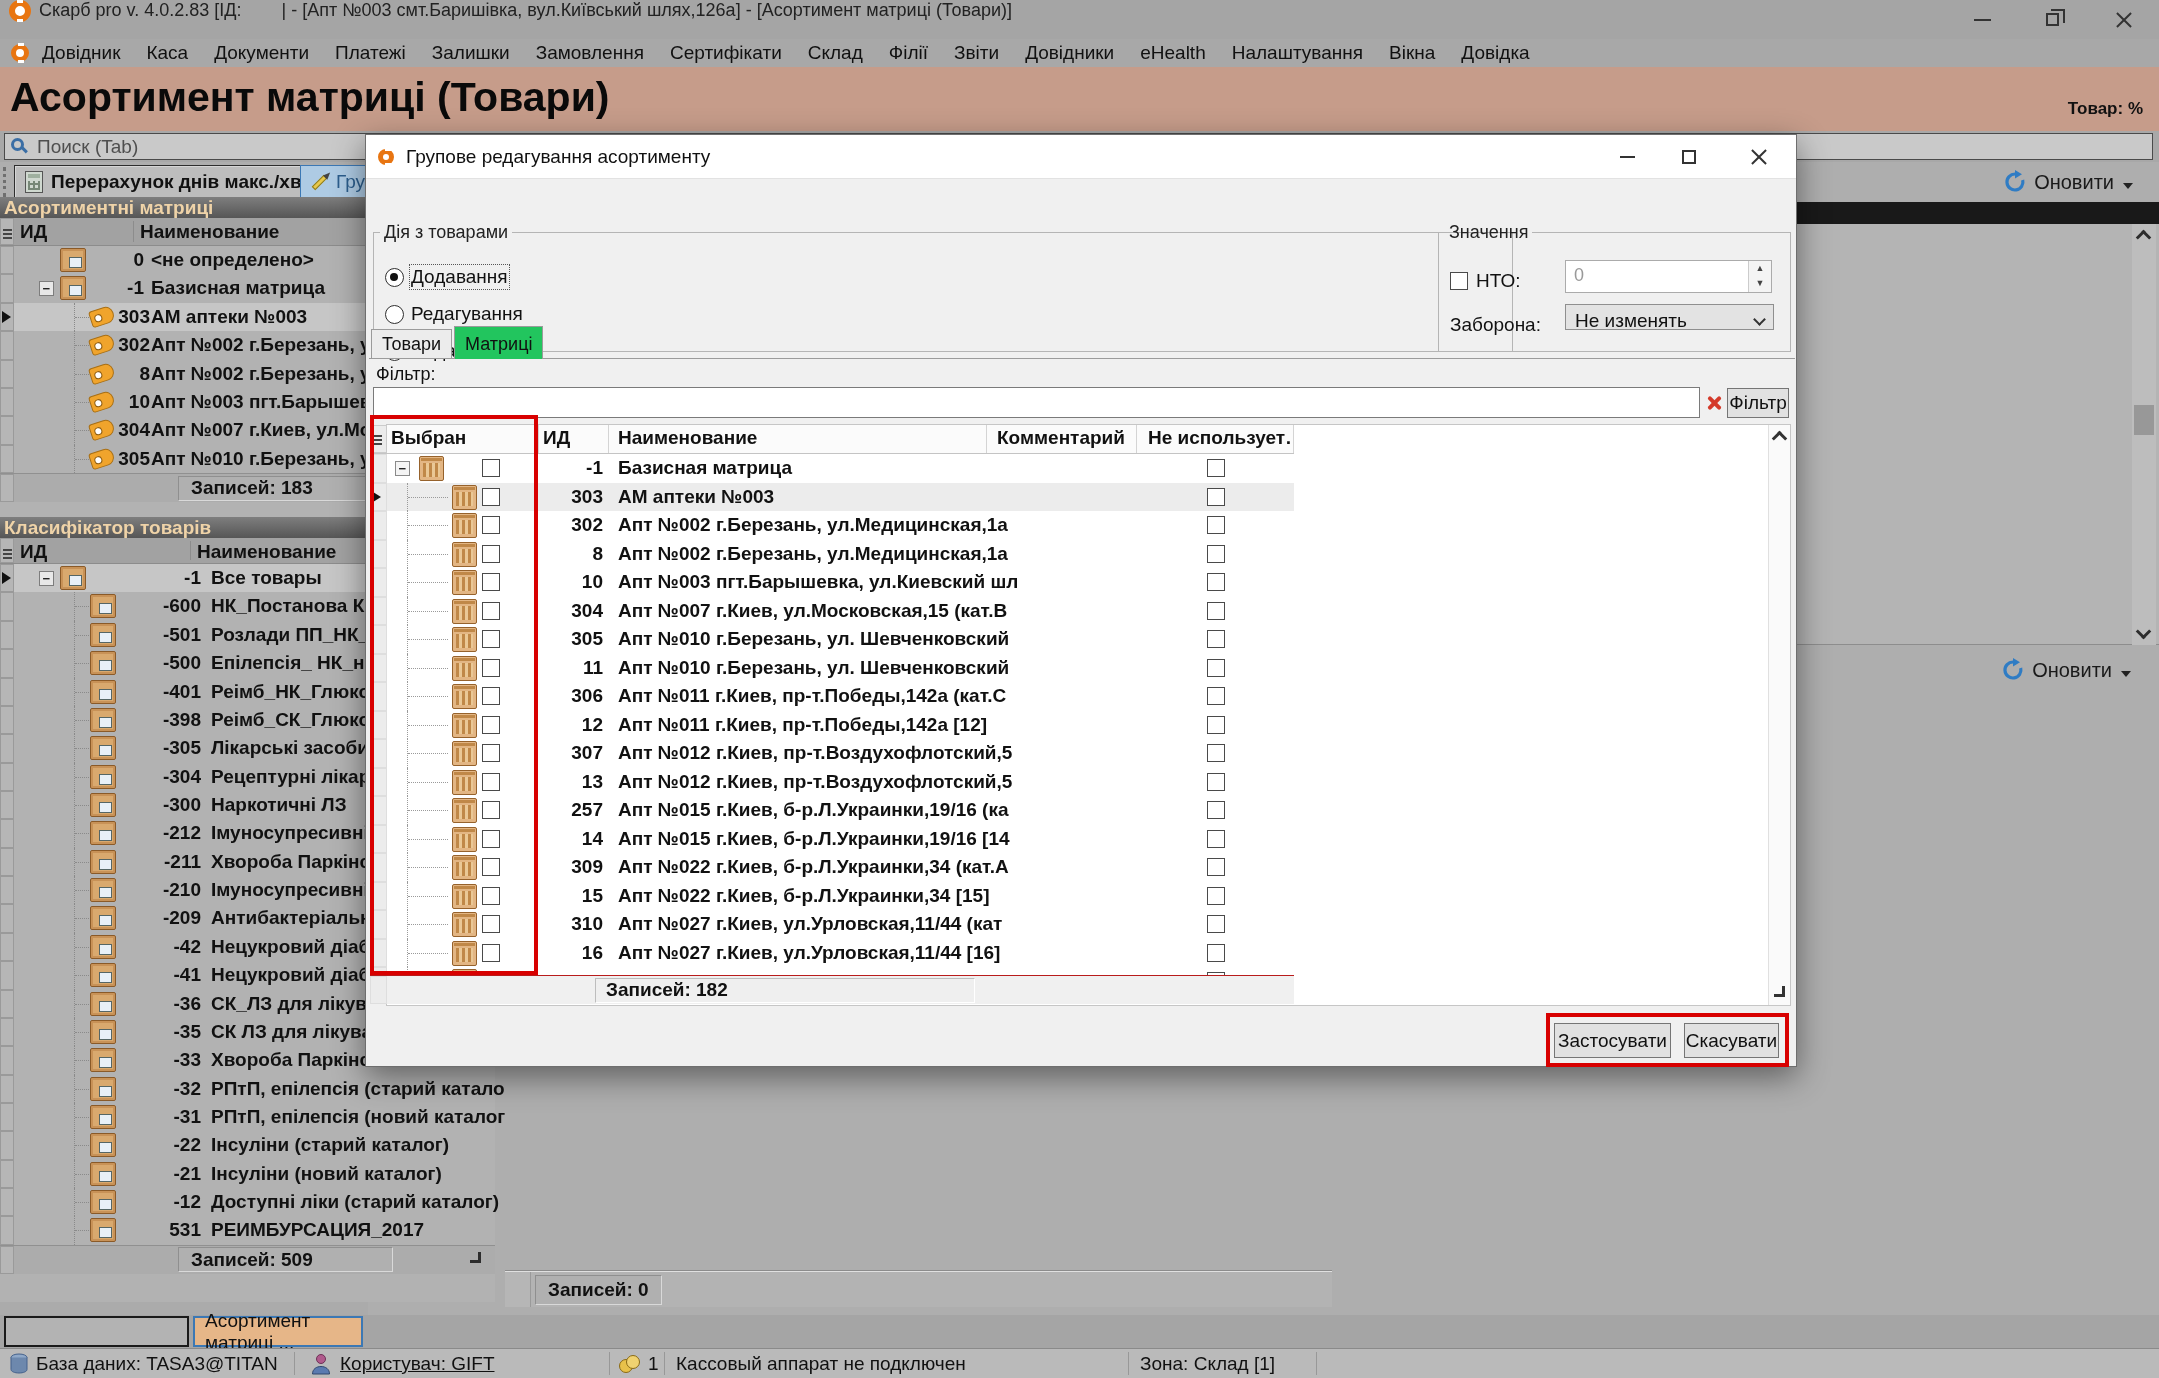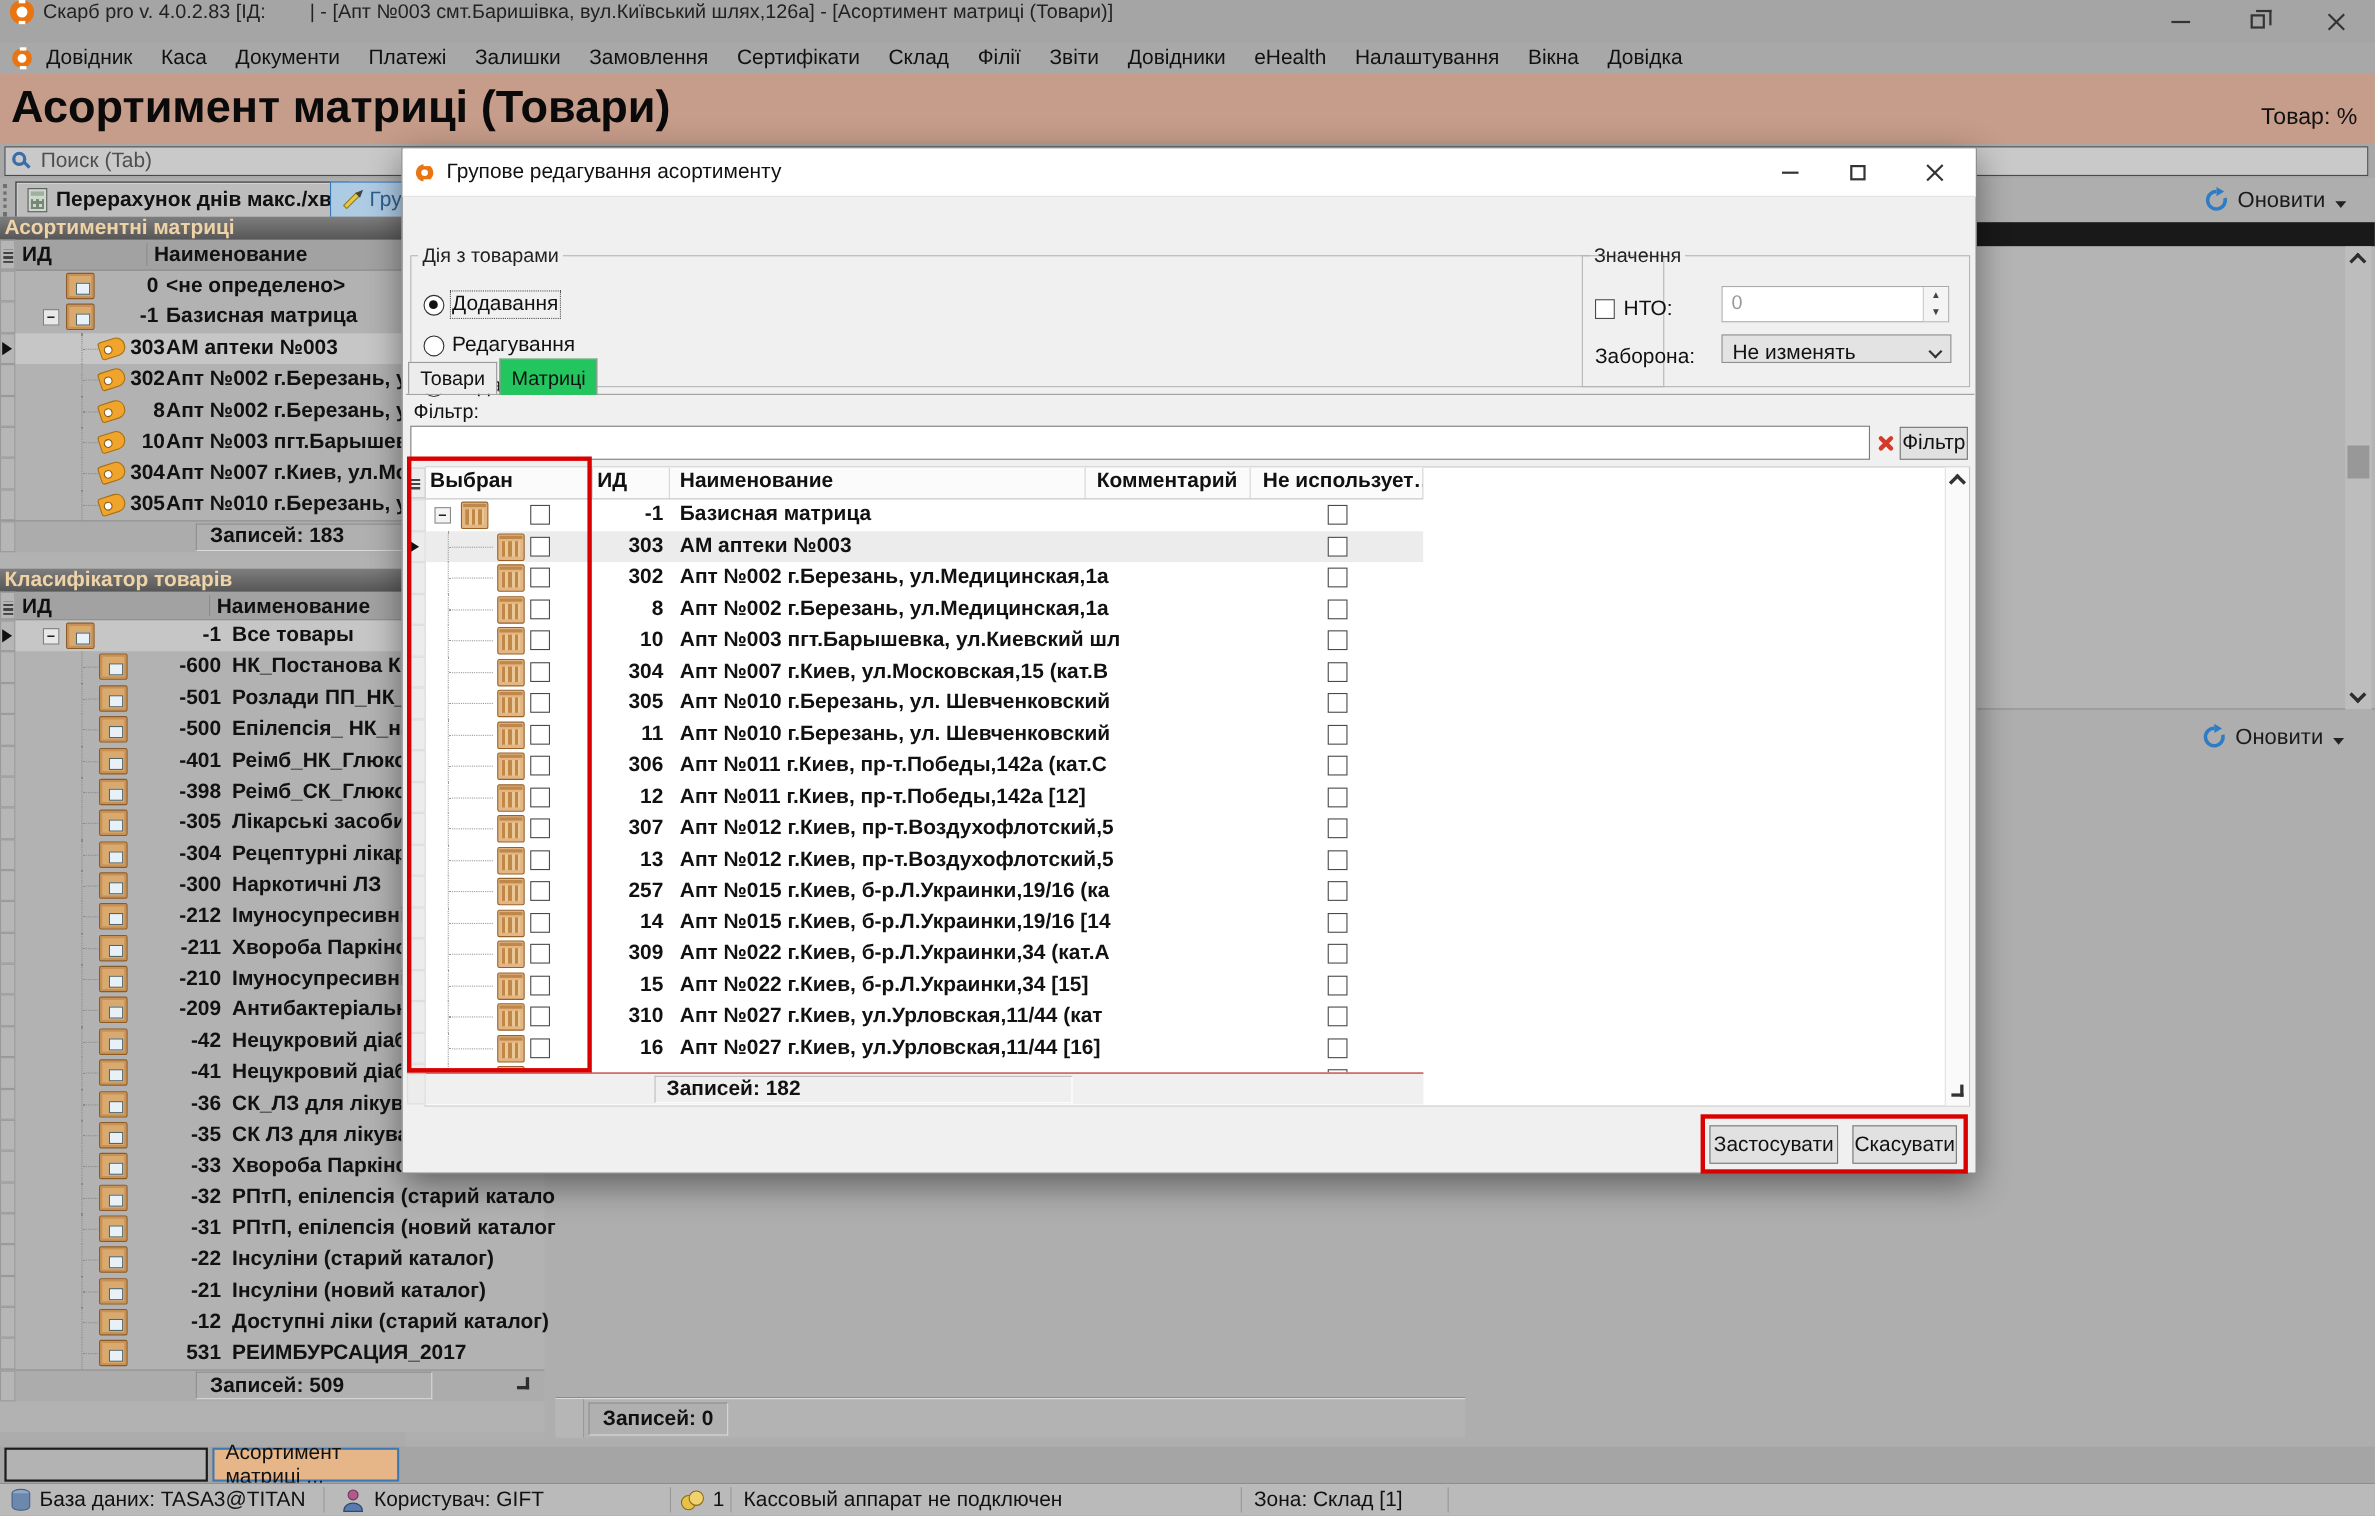--- a/index.html
+++ b/index.html
@@ -27,21 +27,21 @@
 .mdi-ctl .x-ic::before,.mdi-ctl .x-ic::after{width:13px;top:5px;}
 
 
 .menubar{position:absolute;left:0;top:39px;width:2159px;height:28px;background:#a8a8a8;display:flex;align-items:center;}
 .menubar .logo{width:18px;height:18px;border-width:5px;margin-left:11px;}
 .menu-item{font-size:19px;padding:0 13px;color:#111;}
 
 
 .pagehdr{position:absolute;left:0;top:67px;width:2159px;height:64px;background:#c69c8a;}
 .pagehdr .ptitle{position:absolute;left:10px;top:7px;font-size:41px;font-weight:bold;color:#0a0a0a;}
-.pagehdr .pright{position:absolute;right:16px;bottom:12px;font-size:21px;font-weight:normal;}
+.pagehdr .pright{position:absolute;right:16px;bottom:12px;font-size:17px;font-weight:bold;}
 
 
 .searchrow{position:absolute;left:0;top:131px;width:2159px;height:31px;background:#a8a8a8;}
 .searchrow input{position:absolute;left:4px;top:2px;width:2149px;height:27px;background:#c9c9c9;border:1px solid #4a4a4a;font-size:19px;padding-left:32px;color:#333;}
 .searchrow input::placeholder{color:#4f4f4f;opacity:1;}
 .icon-mag{position:absolute;left:11px;top:7px;width:13px;height:13px;border:3px solid #3a6ea5;border-radius:50%;}
 .icon-mag::after{content:"";position:absolute;width:8px;height:3px;background:#3a6ea5;right:-7px;bottom:-3px;transform:rotate(45deg);}
 
 
 .toolbar{position:absolute;left:0;top:162px;width:2159px;height:40px;background:#aeaeae;}
@@ -651,21 +651,21 @@
   <svg class="st-ic" style="left:8px;" width="22" height="22" viewBox="0 0 22 22">
     <ellipse cx="11" cy="4.5" rx="8" ry="3.5" fill="#8fa8c8" stroke="#44618c"></ellipse>
     <path d="M3 4.5v12c0 2 3.6 3.5 8 3.5s8-1.5 8-3.5v-12" fill="#6d88ad" stroke="#44618c"></path>
   </svg>
   <span class="st" style="left:36px;">База даних: TASA3@TITAN</span>
   <span class="vline" style="left:294px;"></span>
   <svg class="st-ic" style="left:310px;" width="22" height="22" viewBox="0 0 22 22">
     <circle cx="11" cy="6" r="4.5" fill="#b05a8c" stroke="#6e3157"></circle>
     <path d="M2.5 21c0-5 4-7.5 8.5-7.5s8.5 2.5 8.5 7.5z" fill="#5a7ab0" stroke="#31486e"></path>
   </svg>
-  <span class="st" style="left:340px;">Користувач: GIFT</span>
+  <span class="st" style="left:340px;text-decoration:underline;">Користувач: GIFT</span>
   <span class="vline" style="left:609px;"></span>
   <svg class="st-ic" style="left:618px;" width="24" height="22" viewBox="0 0 24 22">
     <circle cx="8" cy="13" r="6.5" fill="#e8c14a" stroke="#8a6a14"></circle>
     <circle cx="15" cy="9" r="6.5" fill="#f0d270" stroke="#8a6a14"></circle>
   </svg>
   <span class="st" style="left:648px;">1</span>
   <span class="vline" style="left:664px;"></span>
   <span class="st" style="left:676px;">Кассовый аппарат не подключен</span>
   <span class="vline" style="left:1128px;"></span>
   <span class="st" style="left:1140px;">Зона: Склад [1]</span>

